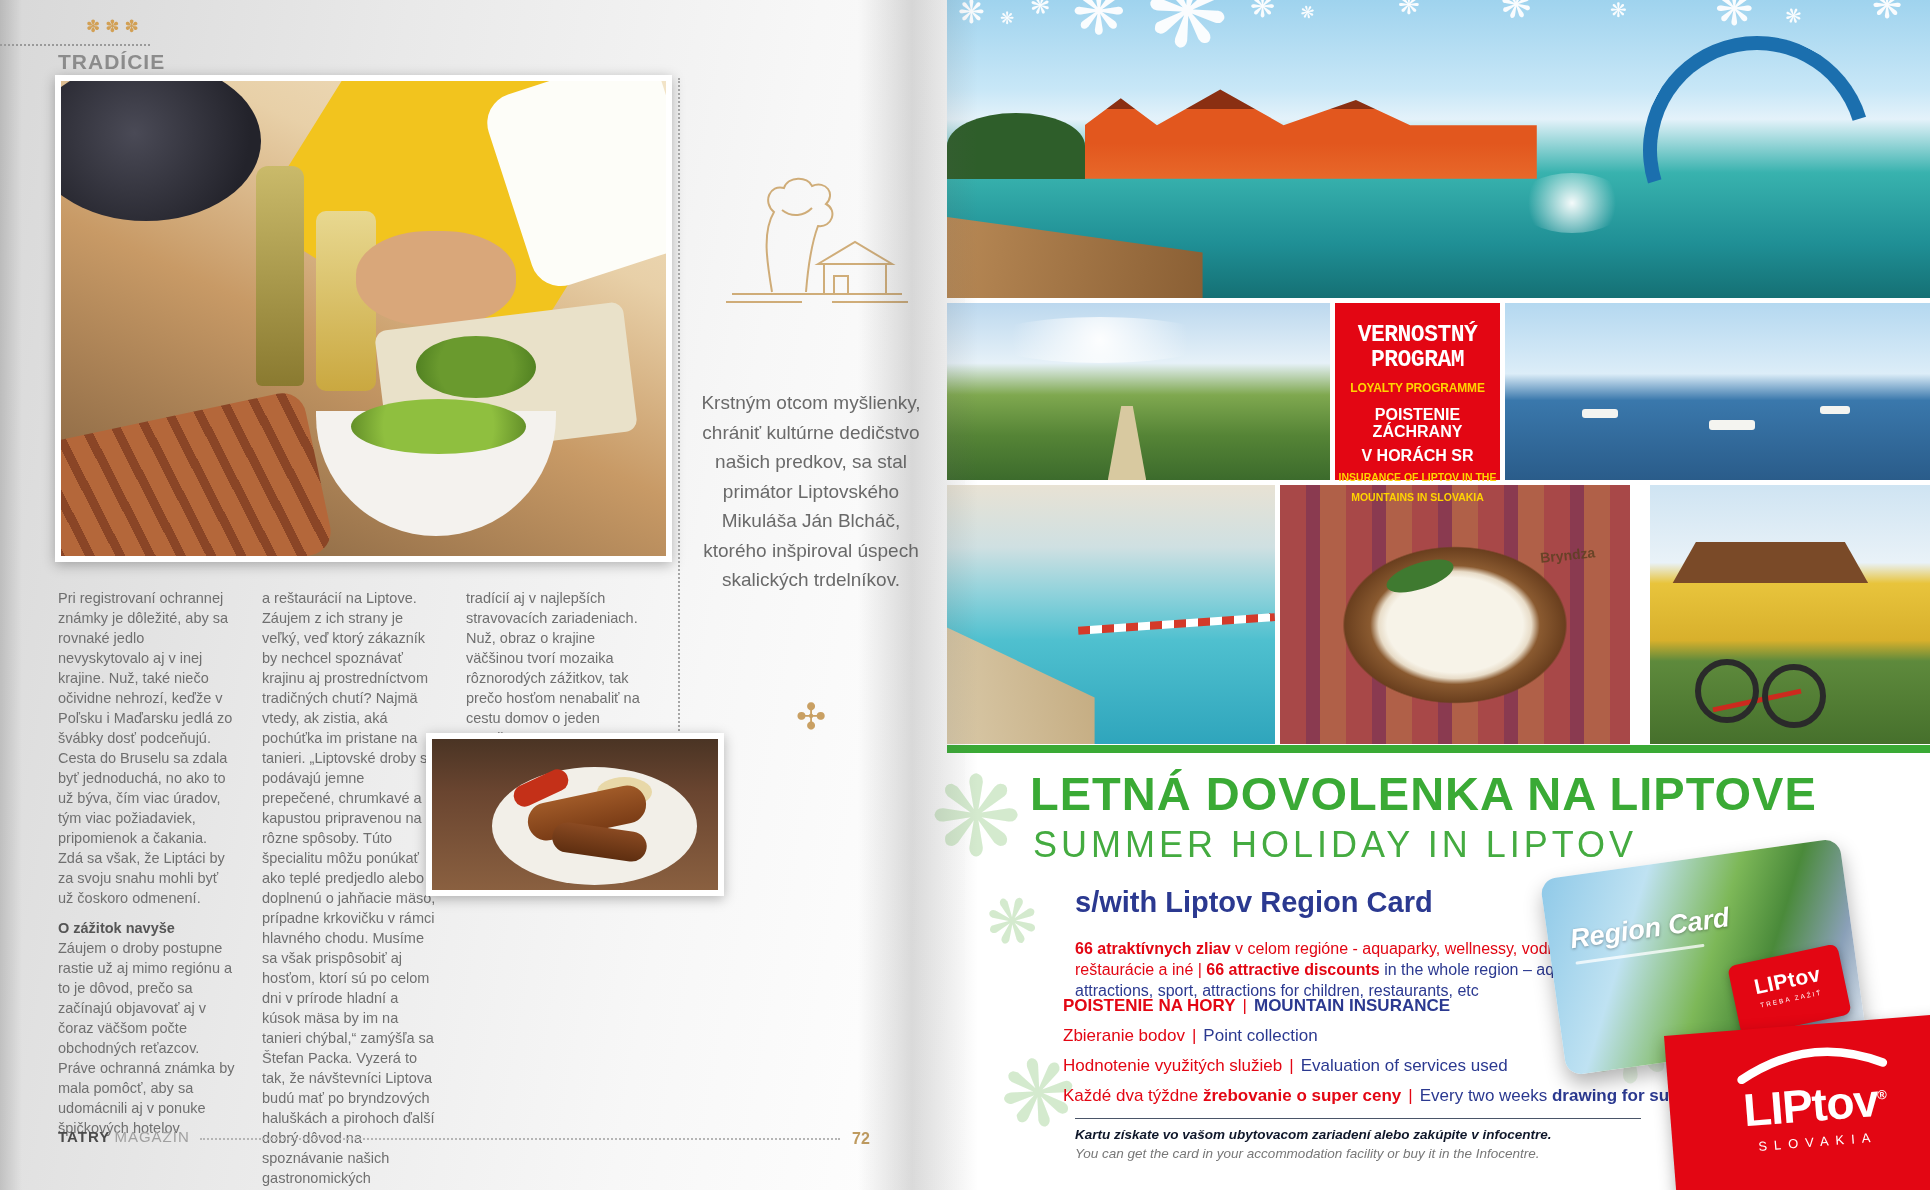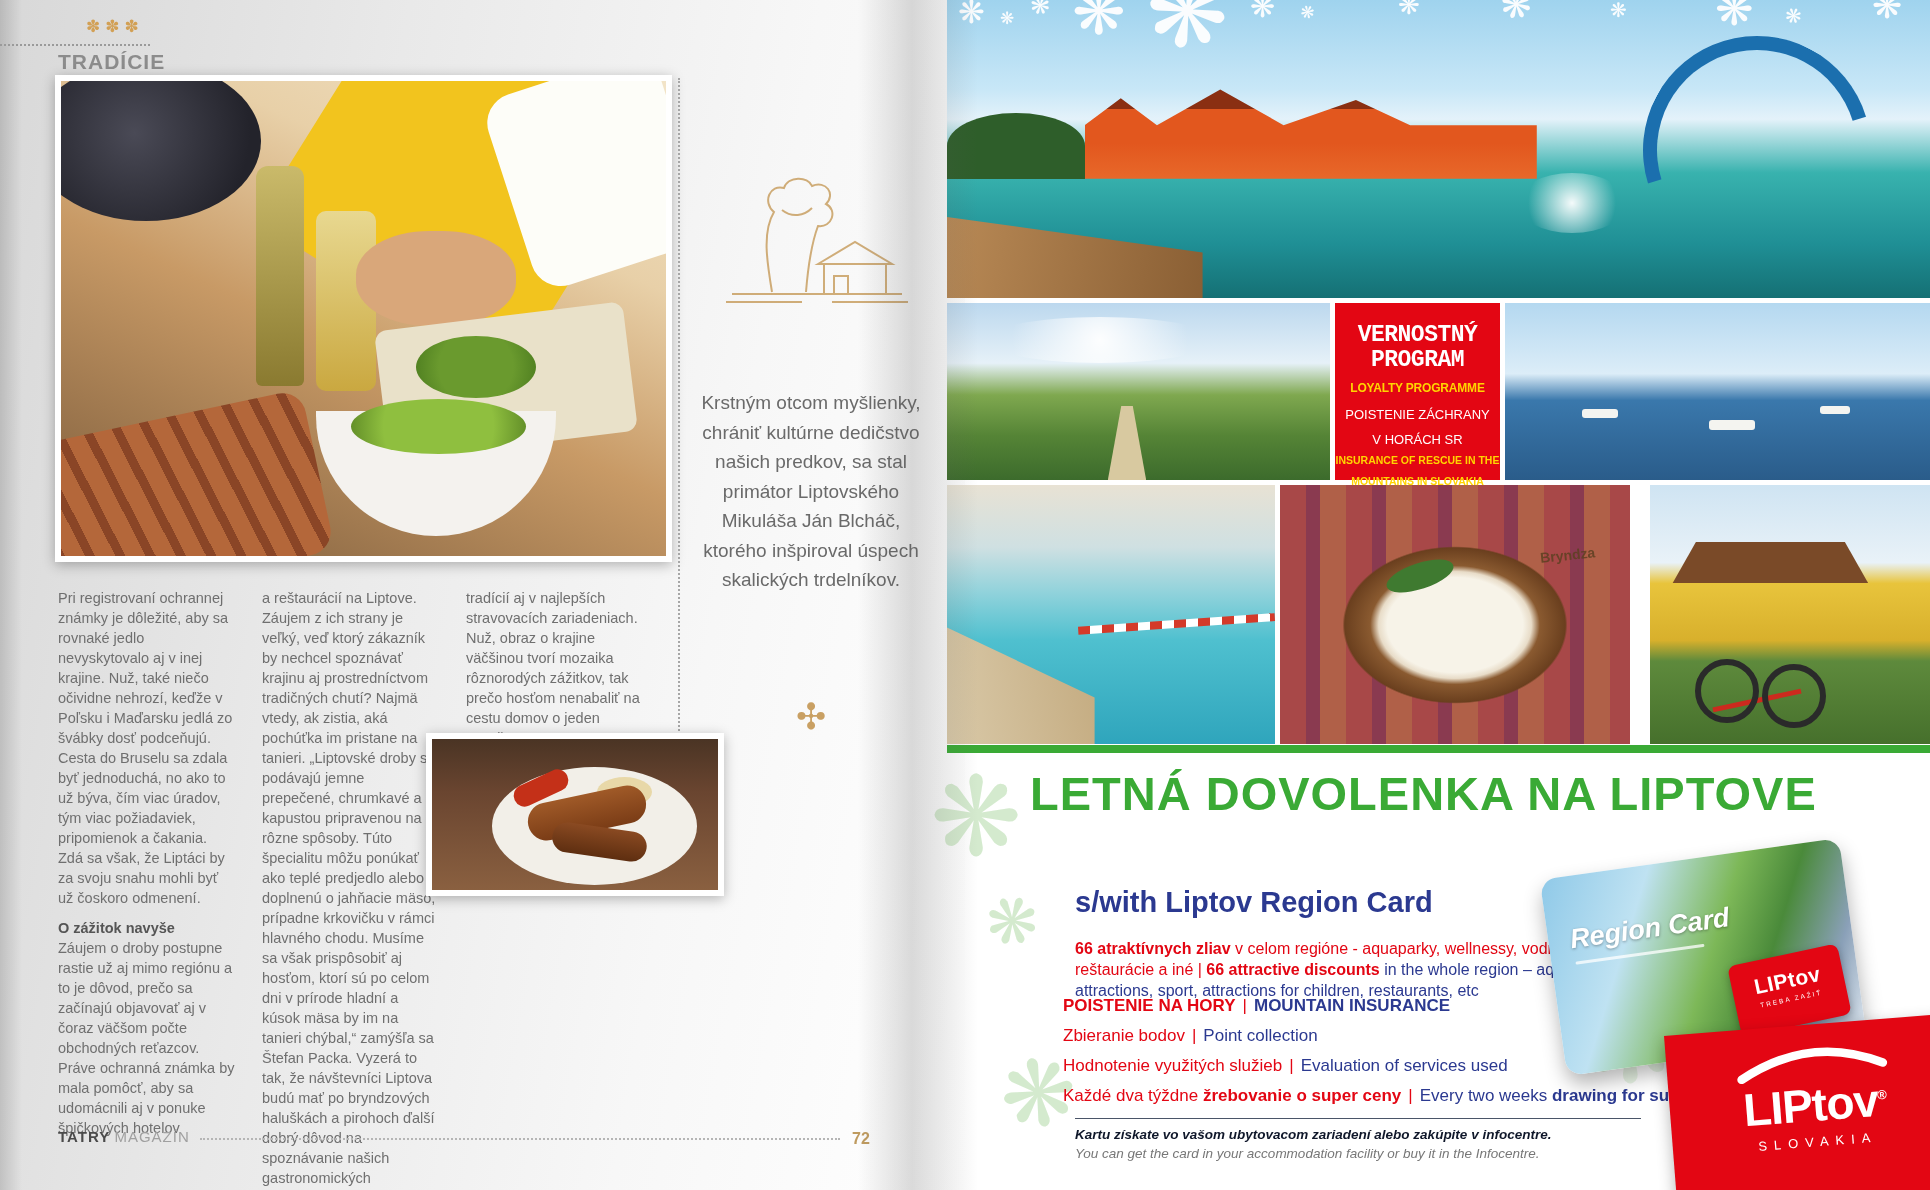--- a/index.html
+++ b/index.html
@@ -124,21 +124,21 @@
   .t7-wheel2{left:40%;bottom:6%;}
   .t7-frame{position:absolute;left:22%;bottom:16%;width:90px;height:5px;background:#cc2a1e;transform:rotate(-12deg);}
 
   .snow{position:absolute;color:#ffffff;opacity:.95;z-index:4;line-height:1;}
 
   
   .loyalty{left:1335px;top:303px;width:165px;height:177px;background:#e30613;color:#fff;
     text-align:center;box-sizing:border-box;padding-top:20px;z-index:3;}
   .loy-t1{font-size:23px;font-weight:bold;line-height:25px;letter-spacing:-.5px;font-family:Liberation Mono, monospace;}
   .loy-en{color:#ffd400;font-size:12px;font-weight:bold;margin-top:8px;letter-spacing:-.2px;}
-  .loy-ins{font-size:13px;font-weight:normal;line-height:16.5px;margin-top:12px;}
+  .loy-ins{font-size:16px;font-weight:bold;line-height:16.5px;margin-top:12px;}
   .loy-ins-en{color:#ffd400;font-size:10.5px;font-weight:bold;line-height:12.5px;margin-top:6px;}
 
   .green-bar{left:947px;top:745px;width:983px;height:8px;background:#3aaa35;}
 
   
   .promo-snow{position:absolute;color:#cde7c6;opacity:.85;z-index:1;line-height:1;}
   .promo-title{left:1030px;top:766px;font-size:47px;font-weight:bold;color:#3aaa35;letter-spacing:1px;z-index:2;}
   .promo-sub{left:1033px;top:824px;font-size:36px;color:#44ab40;letter-spacing:4px;z-index:2;}
   .card-heading{left:1075px;top:886px;font-size:29px;font-weight:bold;color:#2b3990;z-index:2;}
   .benefits{left:1075px;top:938px;width:748px;font-size:16px;line-height:21px;z-index:2;}
@@ -288,32 +288,33 @@
   <span class="snow" style="left:1715px;top:-14px;font-size:46px">❋</span>
   <span class="snow" style="left:1785px;top:6px;font-size:20px;transform:rotate(25deg)">❋</span>
   <span class="snow" style="left:1872px;top:-12px;font-size:36px">❋</span>
 
   <div class="abs loyalty">
     <div class="loy-t1">VERNOSTNÝ</div>
     <div class="loy-t1">PROGRAM</div>
     <div class="loy-en">LOYALTY PROGRAMME</div>
     <div class="loy-ins">POISTENIE ZÁCHRANY</div>
     <div class="loy-ins" style="margin-top:8px">V HORÁCH SR</div>
-    <div class="loy-ins-en">INSURANCE OF RESCUE IN THE</div>
+    <div class="loy-ins-en">INSURANCE OF LIPTOV IN THE</div>
     <div class="loy-ins-en" style="margin-top:8px">MOUNTAINS IN SLOVAKIA</div>
   </div>
 
   <div class="abs green-bar"></div>
 
   <span class="promo-snow" style="left:930px;top:762px;font-size:110px">❋</span>
   <span class="promo-snow" style="left:985px;top:890px;font-size:64px;transform:rotate(20deg)">❋</span>
   <span class="promo-snow" style="left:1000px;top:1048px;font-size:92px;transform:rotate(-12deg)">❋</span>
   <span class="promo-snow" style="left:1580px;top:980px;font-size:120px;opacity:.45">❋</span>
 
   <div class="abs promo-title">LETNÁ DOVOLENKA NA LIPTOVE</div>
+  <div class="abs promo-sub">SUMMER HOLIDAY IN LIPTOV</div>
   <div class="abs card-heading">s/with Liptov Region Card</div>
 
   <div class="abs benefits">
     <span class="red bold">66 atraktívnych zliav</span><span class="red"> v celom regióne - aquaparky, wellnessy, vodné atrakcie, šport, atrakcie pre deti, reštaurácie a iné | </span><span class="red bold">66 attractive discounts</span><span class="blue"> in the whole region – aquaparks, wellnesses, water attractions, sport, attractions for children, restaurants, etc</span>
   </div>
 
   <div class="abs feature f1">
     <span class="red bold">POISTENIE NA HORY</span><span class="sep">|</span><span class="blue bold">MOUNTAIN INSURANCE</span>
   </div>
   <div class="abs feature f2">

